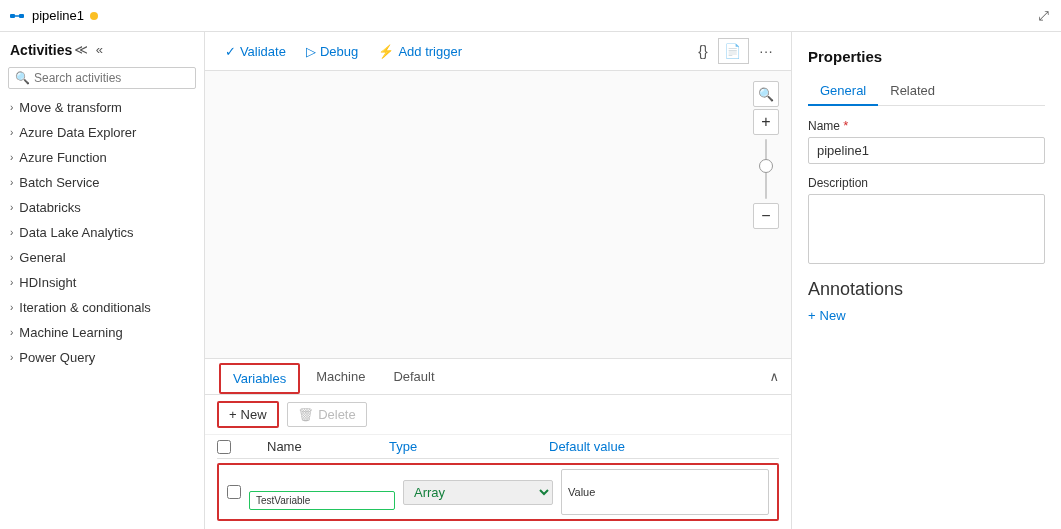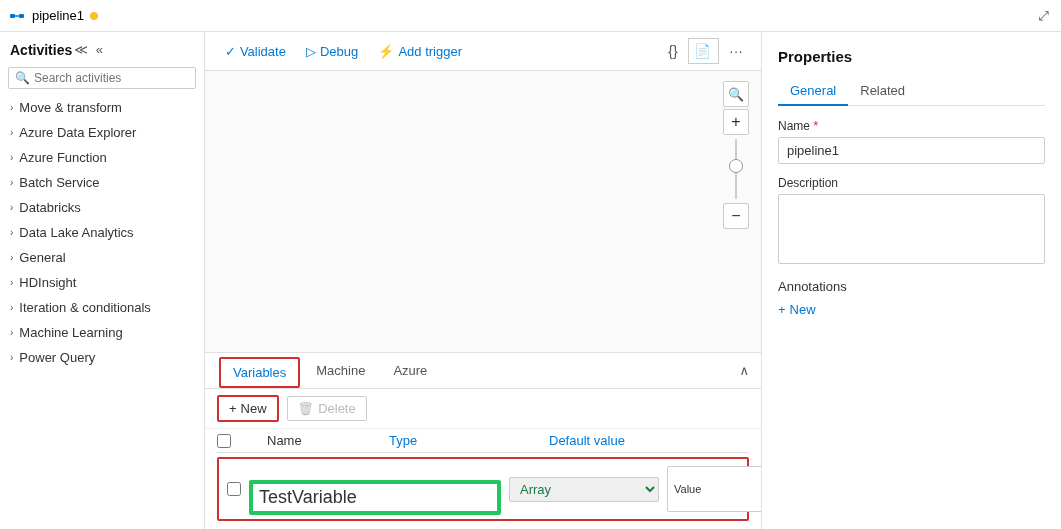--- a/index.html
+++ b/index.html
@@ -127,56 +127,56 @@
     .th { font-size: 13px; color: #333; font-weight: 400; }
     .th.name-col { flex: 0 0 150px; padding-left: 28px; }
     .th.type-col { flex: 0 0 160px; color: #0078d4; }
     .th.default-col { flex: 1; color: #0078d4; }
     .table-row-data {
       display: flex; align-items: center; padding: 6px 0;
       border: 2px solid #d32f2f; margin-top: 4px; border-radius: 2px; padding: 4px 8px;
     }
     .row-checkbox { width: 14px; height: 14px; margin-right: 8px; flex-shrink: 0; }
     .row-name-input {
-      flex: 0 0 140px; padding: 3px 6px; border: 4px solid #22c55e; border-radius: 2px;
-      font-size: 18px; color: #333; outline: none; margin-top: 17px;
+      flex: 0 0 140px; padding: 3px 6px; border: 1px solid #22c55e; border-radius: 2px;
+      font-size: 10px; color: #333; outline: none; margin-top: 17px;
     }
     .row-type-select {
       flex: 0 0 150px; padding: 3px 6px; border: 1px solid #ccc; border-radius: 2px;
       font-size: 13px; color: #15803d; margin: 0 8px; outline: none; appearance: auto;
     }
     .row-default-input {
       flex: 1; padding: 16px 6px; border: 1px solid #ccc; border-radius: 2px;
       font-size: 11px; color: #333; outline: none;
     }
 
     
     .properties-panel {
-      width: 300px; border-left: 1px solid #e0e0e0; background: #fff;
+      width: 270px; border-left: 1px solid #e0e0e0; background: #fff;
       display: flex; flex-direction: column; flex-shrink: 0; padding: 16px;
     }
     .props-title { font-size: 15px; font-weight: 600; color: #111; margin-bottom: 12px; }
     .props-tabs { display: flex; gap: 0; border-bottom: 1px solid #e0e0e0; margin-bottom: 12px; }
     .props-tab {
       padding: 6px 12px; cursor: pointer; color: #555; font-size: 13px;
       border-bottom: 2px solid transparent; margin-bottom: -1px;
     }
     .props-tab.active { color: #0078d4; border-bottom: 2px solid #0078d4; }
     .props-field { margin-bottom: 12px; }
     .props-label { font-size: 12px; color: #333; margin-bottom: 4px; }
     .props-label span.required { color: #d32f2f; }
     .props-input {
       width: 100%; padding: 5px 8px; border: 1px solid #ccc; border-radius: 2px;
       font-size: 13px; outline: none; color: #333;
     }
     .props-textarea {
       width: 100%; padding: 5px 8px; border: 1px solid #ccc; border-radius: 2px;
       font-size: 13px; outline: none; color: #333; height: 70px; resize: none;
     }
-    .props-annotations { font-size: 13px; color: #333; margin-bottom: 8px; }
+    .props-annotations { font-size: 18px; color: #333; margin-bottom: 8px; }
     .props-new-btn {
       display: flex; align-items: center; gap: 4px; border: none; background: none;
       cursor: pointer; color: #0078d4; font-size: 13px; padding: 0;
     }
   </style>
 </head>
 <body>
 
 <div class="title-bar">
   <div class="title-bar-left">
@@ -288,21 +288,21 @@
         </div>
         <button class="zoom-btn">−</button>
       </div>
     </div>
 
     <div class="bottom-panel">
       <div class="bottom-tabs">
         <div class="bottom-tabs-left">
           <div class="bottom-tab" style="border: 2px solid #d32f2f; color: #0078d4; padding: 6px 12px; margin: 4px 2px 0 2px; border-radius: 2px;">Variables</div>
           <div class="bottom-tab">Machine</div>
-          <div class="bottom-tab">Azure</div>
+          <div class="bottom-tab">Default</div>
         </div>
         <button class="bottom-tab-collapse">∧</button>
       </div>
       <div class="bottom-toolbar">
         <button class="bottom-toolbar-btn" style="border: 2px solid #d32f2f;">
           <span>+</span>
           <span>New</span>
         </button>
         <button class="bottom-toolbar-btn disabled">
           <span>🗑</span>

